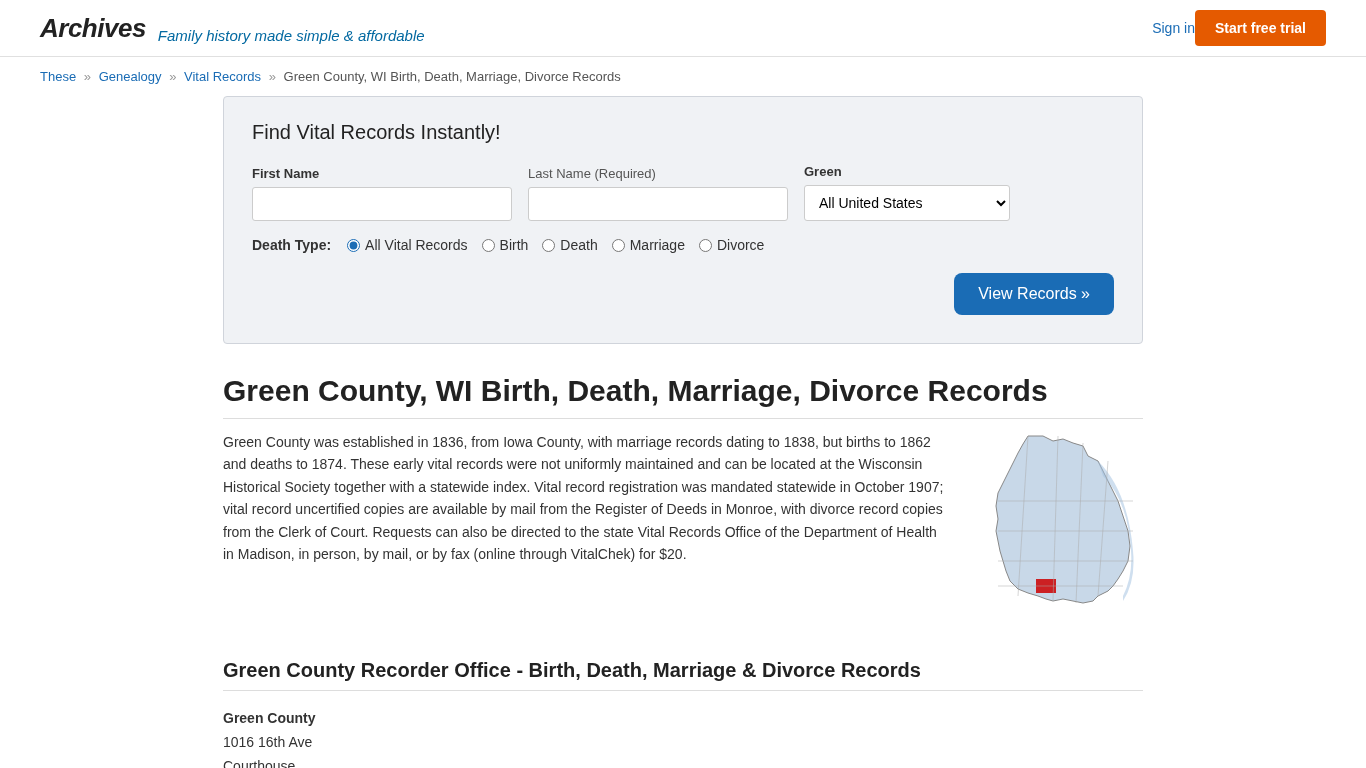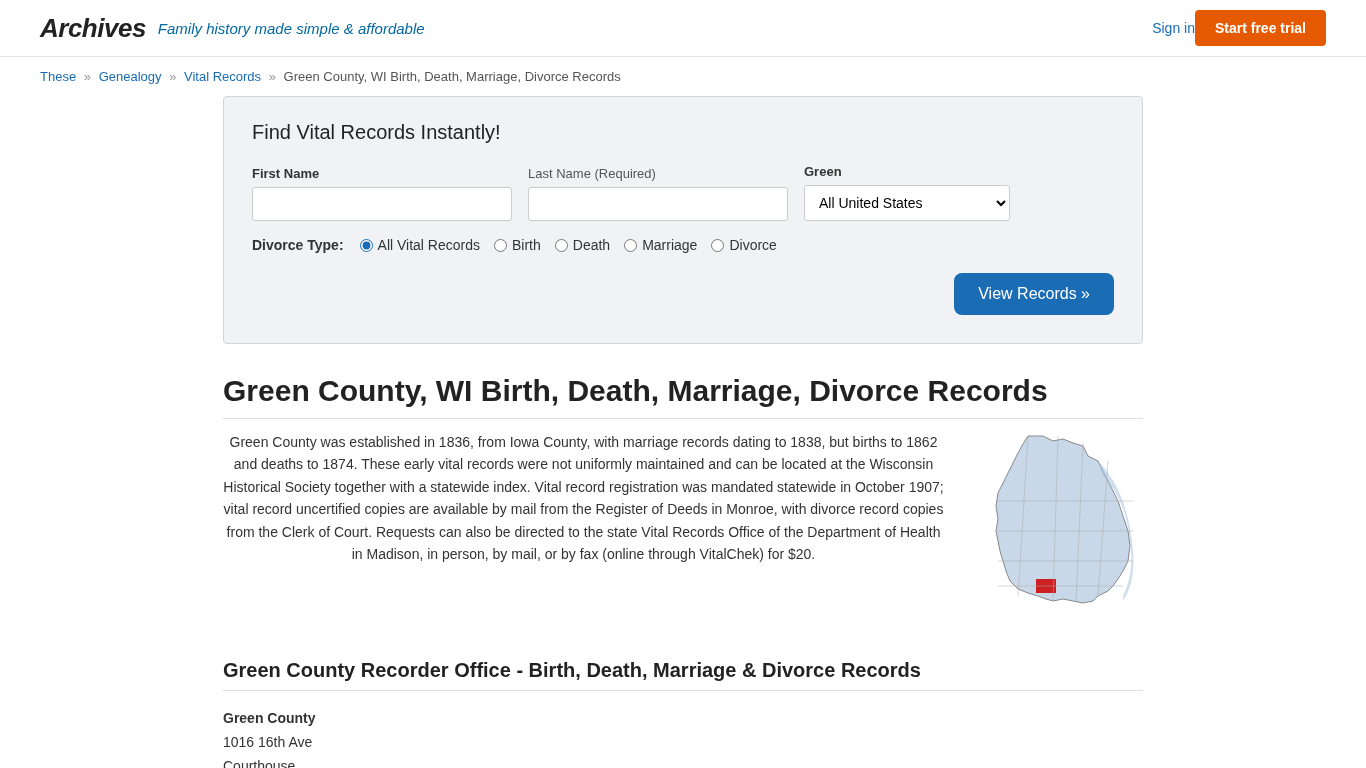--- a/index.html
+++ b/index.html
@@ -9,21 +9,21 @@
     .header {
       display: flex;
       align-items: center;
       justify-content: space-between;
       padding: 10px 40px;
       border-bottom: 1px solid #e0e0e0;
       background: #fff;
     }
     .header-left {
       display: flex;
-      align-items: center;
+      align-items: flex-end;
       gap: 12px;
     }
     .logo-archives {
       font-size: 26px;
       font-weight: bold;
       color: #222;
       font-style: italic;
       letter-spacing: -0.5px;
     }
     .logo-archives span {
@@ -178,21 +178,20 @@
       margin-bottom: 12px;
       border-bottom: 1px solid #ddd;
       padding-bottom: 10px;
     }
 
     
     .content-with-map {
       display: flex;
       gap: 24px;
       margin-bottom: 28px;
-      text-align: center;
     }
     .content-text {
       flex: 1;
       font-size: 14px;
       line-height: 1.6;
       color: #333;
     }
 
     
     .map-container {
@@ -267,21 +266,21 @@
         <select>
           <option>All United States</option>
           <option>Alabama</option>
           <option>Alaska</option>
           <option>Wisconsin</option>
         </select>
       </div>
     </div>
 
     <div class="record-type-row">
-      <span class="record-type-label">Divorce Type:</span>
+      <span class="record-type-label">Death Type:</span>
       <div class="radio-group">
         <label class="radio-option">
           <input type="radio" name="record_type" checked="" style="">
           <span>All Vital Records</span>
         </label>
         <label class="radio-option">
           <input type="radio" name="record_type" style="">
           <span>Birth</span>
         </label>
         <label class="radio-option">

